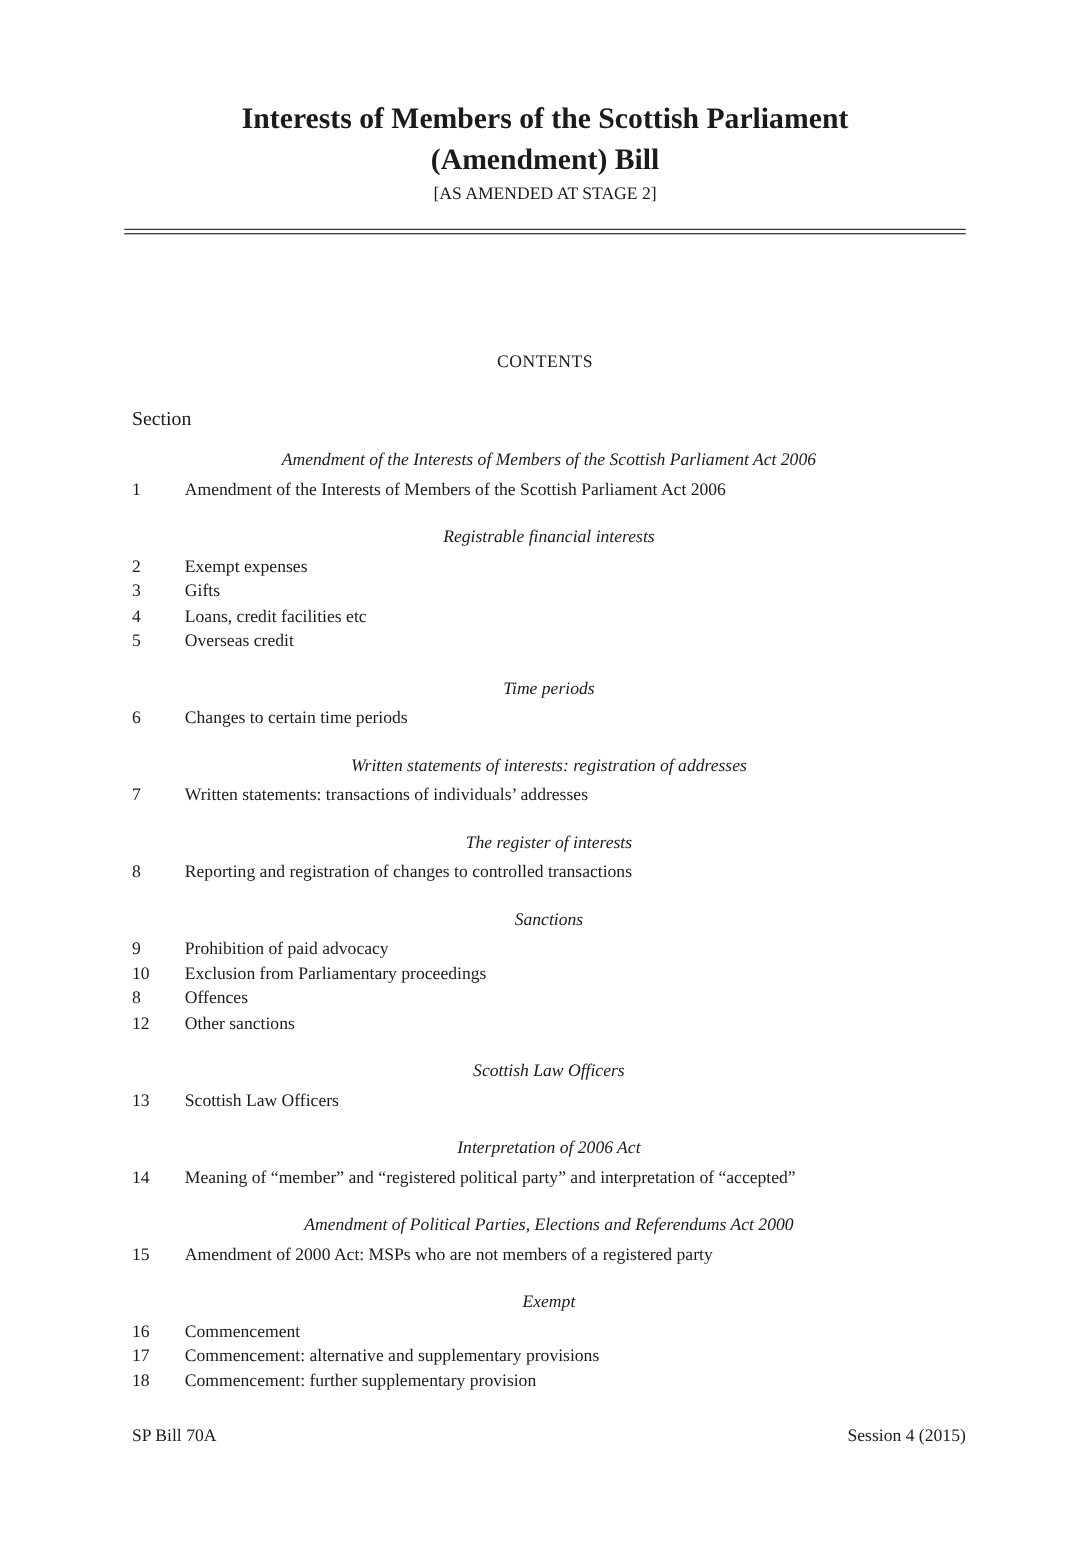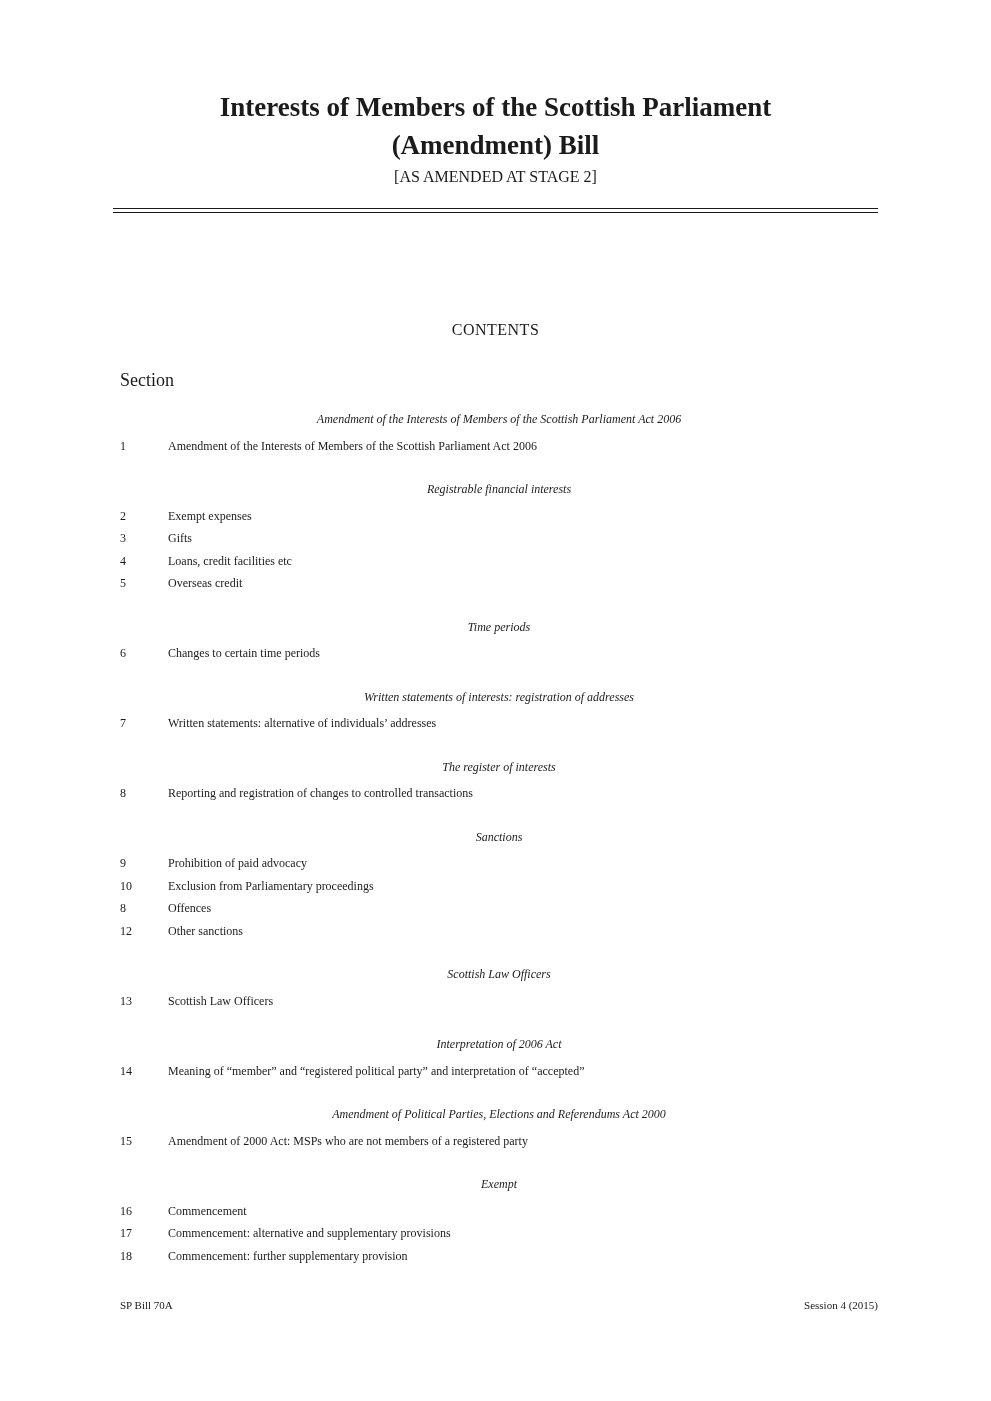--- a/index.html
+++ b/index.html
@@ -30,40 +30,40 @@
     font-weight: normal;
     text-align: center;
     line-height: 30px;
     letter-spacing: 0.5px;
   }
   .section-label {
     margin: 28px 0 0 120px;
     font-size: 18px;
     line-height: 15px;
   }
-  .toc { margin: 0 113px 0 120px; font-size: 12px; }
+  .toc { margin: 0 113px 0 120px; font-size: 16px; }
   .toc-group { margin-top: 21px; }
   .toc-group:first-child { margin-top: 20px; }
   .group-heading {
     text-align: center;
     font-style: italic;
     line-height: 22.5px;
     margin-bottom: 4px;
   }
   .toc-row { display: flex; line-height: 22.5px; }
   .toc-num { flex: 0 0 48px; }
   .toc-text { flex: 1; }
   .footer {
     position: absolute;
     left: 120px;
     right: 113px;
     top: 1296px;
     display: flex;
     justify-content: space-between;
-    font-size: 11px;
+    font-size: 16px;
     line-height: 19px;
   }
 </style>
 </head>
 <body>
 
 <div class="page">
   <header class="title-block">
     <h1 class="doc-title">
       <span>Interests of Members of the Scottish Parliament</span>
@@ -108,21 +108,21 @@
           <div class="group-heading">Time periods</div>
           <div class="toc-row">
             <span class="toc-num">6</span>
             <span class="toc-text">Changes to certain time periods</span>
           </div>
         </section>
         <section class="toc-group">
           <div class="group-heading">Written statements of interests: registration of addresses</div>
           <div class="toc-row">
             <span class="toc-num">7</span>
-            <span class="toc-text">Written statements: alternative of individuals’ addresses</span>
+            <span class="toc-text">Written statements: transactions of individuals’ addresses</span>
           </div>
         </section>
         <section class="toc-group">
           <div class="group-heading">The register of interests</div>
           <div class="toc-row">
             <span class="toc-num">8</span>
             <span class="toc-text">Reporting and registration of changes to controlled transactions</span>
           </div>
         </section>
         <section class="toc-group">

